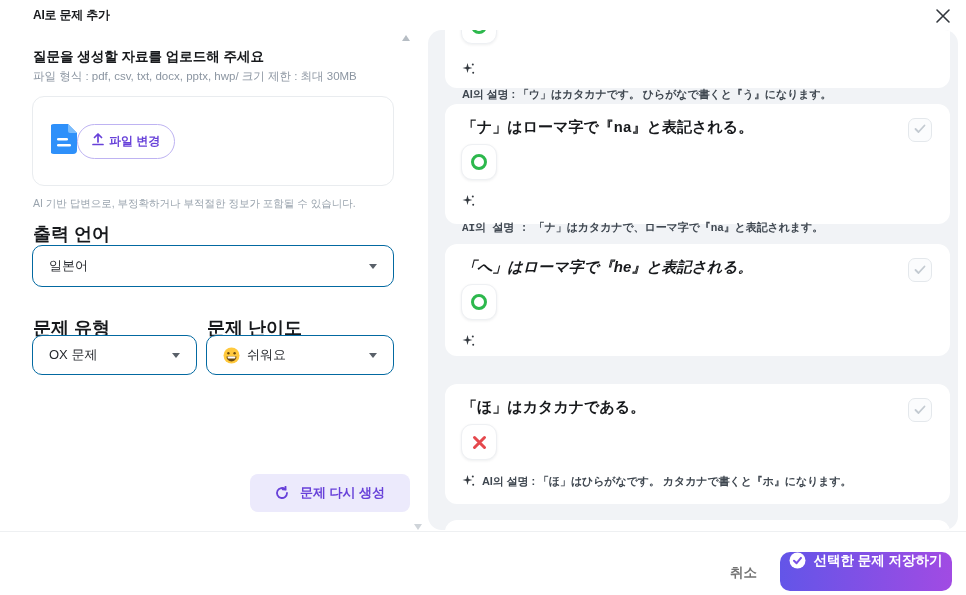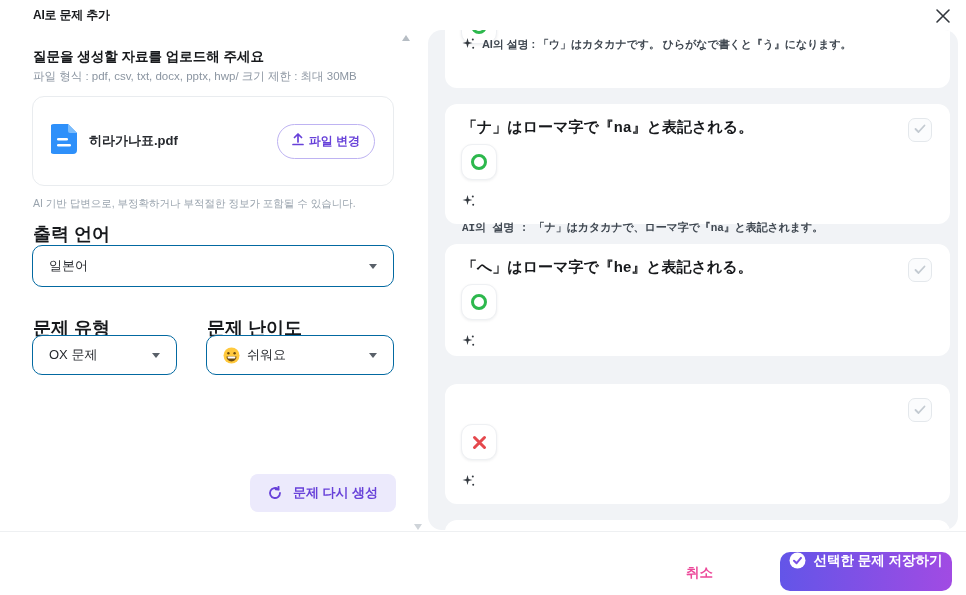--- a/index.html
+++ b/index.html
@@ -28,24 +28,24 @@
 
   .field-label { font-size:18px; font-weight:800; color:#17191c; }
   .select-box { background:#fff; border:1px solid #0369a1; border-radius:10px; display:flex;
     align-items:center; padding:0 16px; font-size:13px; color:#26292e; cursor:pointer; }
   .select-box .caret { margin-left:auto; width:0; height:0; border-left:4.5px solid transparent;
     border-right:4.5px solid transparent; border-top:5.5px solid #596069; }
   .lang-label { left:33px; top:222px; }
   .lang-select { left:32px; top:245px; width:362px; height:42px; }
   .type-label { left:33px; top:316px; }
   .diff-label { left:207px; top:316px; }
-  .type-select { left:32px; top:335px; width:145px; height:40px; }
+  .type-select { left:32px; top:335px; width:165px; height:40px; }
   .diff-select { left:206px; top:335px; width:188px; height:40px; gap:7px;text-align:center; }
 
-  .regen-btn { left:250px; top:474px; width:146px; height:38px; background:#eceafc; border:none;
+  .regen-btn { left:250px; top:474px; width:160px; height:38px; background:#eceafc; border:none;
     border-radius:8px; color:#6741d9; font-size:13px; font-weight:700; cursor:pointer; font-family:inherit;
     display:flex; align-items:center; justify-content:center; gap:11px; }
 
   
   .sb-up { left:402px; top:35px; width:0; height:0; border-left:4.5px solid transparent;
     border-right:4.5px solid transparent; border-bottom:6px solid #b6bdc4; cursor:pointer; }
   .sb-down { left:414px; top:524px; width:0; height:0; border-left:4.5px solid transparent;
     border-right:4.5px solid transparent; border-top:6px solid #cfd4d9; cursor:pointer; }
 
   
@@ -57,22 +57,22 @@
     border:1px solid #e4e8ec; border-radius:7px; display:flex; align-items:center; justify-content:center; cursor:pointer; }
   .answer-chip { position:absolute; left:16px; width:36px; height:36px; background:#fff;
     border:1px solid #eef0f3; border-radius:11px; box-shadow:0 1px 3px rgba(20,30,40,.07);
     display:flex; align-items:center; justify-content:center; }
   .o-ring { width:16px; height:16px; border:3.5px solid #2db84d; border-radius:50%; }
   .expl-row { position:absolute; left:17px; display:flex; align-items:flex-start; gap:7px; }
   .expl-text { font-size:11px; font-weight:700; color:#3f4750; letter-spacing:-0.1px; }
 
   
   .footer-divider { left:0; top:531px; width:966px; height:1px; background:#eef0f2; }
-  .cancel-btn { left:672px; top:556px; background:none; border:none; font-size:13.5px; font-weight:700;
-    color:#ec4899; cursor:pointer; padding:8px 14px; font-family:inherit; }
+  .cancel-btn { left:716px; top:556px; background:none; border:none; font-size:13.5px; font-weight:700;
+    color:#737373; cursor:pointer; padding:8px 14px; font-family:inherit; }
   .save-btn { left:780px; top:552px; width:172px; height:39px; border:none; border-radius:10px;
     background:linear-gradient(90deg,#6355e8,#a14be3); color:#fff; font-size:13.5px; font-weight:800;
     cursor:pointer; font-family:inherit; display:flex; align-items:flex-start; justify-content:center; gap:7px; }
 </style>
 </head>
 <body>
 
 <div class="abs modal-title">AI로 문제 추가</div>
 <button class="abs close-btn">
   <span>
@@ -87,21 +87,20 @@
 
 <div class="abs file-card">
   <span>
     <svg width="26" height="30" viewBox="0 0 26 30">
       <path d="M3 0 h14 l9 9 v17 a4 4 0 0 1 -4 4 h-19 a4 4 0 0 1 -4 -4 v-22 a4 4 0 0 1 4 -4 z" fill="#2e90fa"></path>
       <path d="M17 0 l9 9 h-7 a2 2 0 0 1 -2 -2 z" fill="#7cbdfc"></path>
       <rect x="6" y="14" width="11" height="2.6" rx="1.3" fill="#ffffff"></rect>
       <rect x="6" y="20" width="14" height="2.6" rx="1.3" fill="#ffffff"></rect>
     </svg>
   </span>
-  <span class="file-name">히라가나표.pdf</span>
   <button class="change-file-btn">
     <span>
       <svg width="12" height="13" viewBox="0 0 12 13">
           <path d="M6 9 V1.5 M2.5 4.5 L6 1 L9.5 4.5" stroke="#6741d9" stroke-width="1.7" fill="none" stroke-linecap="round" stroke-linejoin="round"></path>
           <path d="M1 11.5 h10" stroke="#6741d9" stroke-width="1.7" stroke-linecap="round"></path>
         </svg>
     </span>
     <span>파일 변경</span>
   </button>
 </div>
@@ -148,21 +147,21 @@
 
 <div class="abs sb-up"></div>
 <div class="abs sb-down"></div>
 
 <div class="abs questions-panel">
 
   <div class="q-card" style="top:-92px; height:150px;">
     <div class="answer-chip" style="top:70px;">
       <div class="o-ring"></div>
     </div>
-    <div class="expl-row" style="top:99px;">
+    <div class="expl-row" style="top:124px;flex-direction:column;">
       <span>
         <svg width="13" height="14" viewBox="0 0 13 14">
             <path d="M5.5 1 L6.6 4.9 L10.5 6 L6.6 7.1 L5.5 11 L4.4 7.1 L0.5 6 L4.4 4.9 Z" fill="#343a40"></path>
             <circle cx="10.8" cy="2.6" r="1" fill="#343a40"></circle>
             <circle cx="11.2" cy="10.8" r="1" fill="#343a40"></circle>
           </svg>
       </span>
       <span class="expl-text">AI의 설명 : 「ウ」はカタカナです。 ひらがなで書くと『う』になります。</span>
     </div>
   </div>
@@ -184,21 +183,21 @@
         <svg width="13" height="14" viewBox="0 0 13 14">
             <path d="M5.5 1 L6.6 4.9 L10.5 6 L6.6 7.1 L5.5 11 L4.4 7.1 L0.5 6 L4.4 4.9 Z" fill="#343a40"></path>
             <circle cx="10.8" cy="2.6" r="1" fill="#343a40"></circle>
             <circle cx="11.2" cy="10.8" r="1" fill="#343a40"></circle>
           </svg>
       </span>
       <span class="expl-text">AI의 설명 : 「ナ」はカタカナで、ローマ字で『na』と表記されます。</span>
     </div>
   </div>
 
-  <div class="q-card" style="top:214px; height:112px;">
+  <div class="q-card" style="top:214px; height:112px;font-style:italic;">
     <div class="q-title">「へ」はローマ字で『he』と表記される。</div>
     <div class="q-checkbox">
       <span>
         <svg width="12" height="10" viewBox="0 0 12 10">
             <path d="M1.5 5 L4.5 8 L10.5 1.5" stroke="#c3cad1" stroke-width="1.8" fill="none" stroke-linecap="round" stroke-linejoin="round"></path>
           </svg>
       </span>
     </div>
     <div class="answer-chip" style="top:40px;">
       <div class="o-ring"></div>
@@ -208,40 +207,42 @@
         <svg width="13" height="14" viewBox="0 0 13 14">
             <path d="M5.5 1 L6.6 4.9 L10.5 6 L6.6 7.1 L5.5 11 L4.4 7.1 L0.5 6 L4.4 4.9 Z" fill="#343a40"></path>
             <circle cx="10.8" cy="2.6" r="1" fill="#343a40"></circle>
             <circle cx="11.2" cy="10.8" r="1" fill="#343a40"></circle>
           </svg>
       </span>
     </div>
   </div>
 
   <div class="q-card" style="top:354px; height:120px;">
+    <div class="q-title">「ほ」はカタカナである。</div>
     <div class="q-checkbox">
       <span>
         <svg width="12" height="10" viewBox="0 0 12 10">
             <path d="M1.5 5 L4.5 8 L10.5 1.5" stroke="#c3cad1" stroke-width="1.8" fill="none" stroke-linecap="round" stroke-linejoin="round"></path>
           </svg>
       </span>
     </div>
     <div class="answer-chip" style="top:40px;">
       <svg width="15" height="15" viewBox="0 0 15 15">
           <path d="M2.5 2.5 L12.5 12.5 M12.5 2.5 L2.5 12.5" stroke="#e5484d" stroke-width="3" stroke-linecap="round"></path>
         </svg>
     </div>
     <div class="expl-row" style="top:90px;">
       <span>
         <svg width="13" height="14" viewBox="0 0 13 14">
             <path d="M5.5 1 L6.6 4.9 L10.5 6 L6.6 7.1 L5.5 11 L4.4 7.1 L0.5 6 L4.4 4.9 Z" fill="#343a40"></path>
             <circle cx="10.8" cy="2.6" r="1" fill="#343a40"></circle>
             <circle cx="11.2" cy="10.8" r="1" fill="#343a40"></circle>
           </svg>
       </span>
+      <span class="expl-text">AI의 설명 : 「ほ」はひらがなです。 カタカナで書くと『ホ』になります。</span>
     </div>
   </div>
 
   <div class="q-card" style="top:490px; height:30px;"></div>
 </div>
 
 <div class="abs footer-divider"></div>
 <button class="abs cancel-btn">취소</button>
 <button class="abs save-btn">
   <span style="display:flex;">

